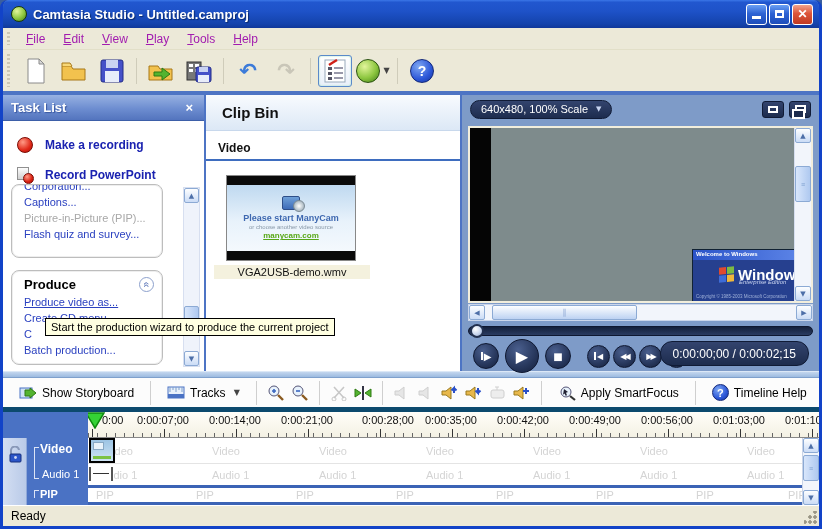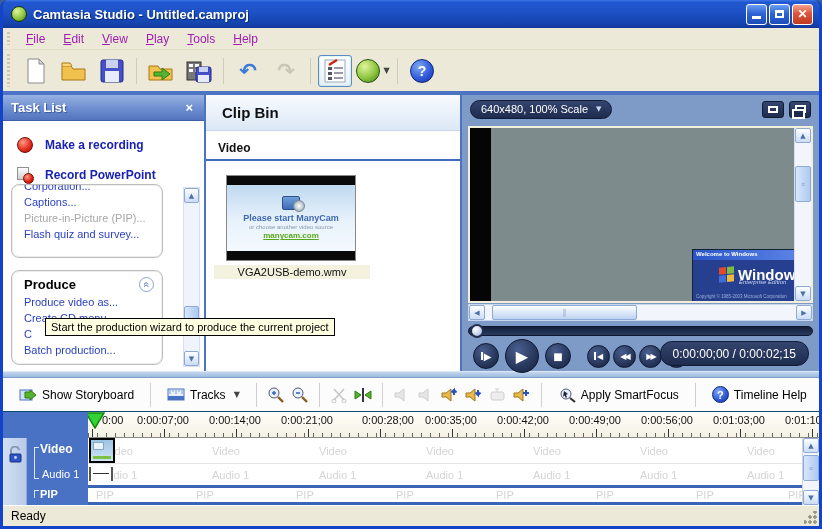--- a/index.html
+++ b/index.html
@@ -50,21 +50,21 @@
   .tl-body{position:relative;height:250px;background:#fff;}
   .tl-action{position:absolute;left:14px;display:flex;align-items:center;gap:12px;}
   .rec-dot{width:16px;height:16px;border-radius:50%;background:radial-gradient(circle at 35% 30%,#FF9A86,#E02818 60%,#A81108);border:1px solid #7c0c04;}
   .ppt-ico{position:relative;width:16px;height:16px;}
   .ppt-ico .sheet{position:absolute;left:0;top:0;width:12px;height:13px;background:linear-gradient(#fdfdfd,#cfcfcf);border:1px solid #909090;}
   .ppt-ico .dot{position:absolute;right:-1px;bottom:-1px;width:11px;height:11px;border-radius:50%;background:radial-gradient(circle at 35% 30%,#FF9A86,#D81F10 60%,#A81108);border:1px solid #7c0c04;}
   .tl-action .lbl{color:#1A22B0;font-weight:bold;font-size:12px;}
   .tl-group{position:absolute;left:8px;width:152px;border:1px solid #BDBDBD;border-radius:8px;background:#fff;box-shadow:inset 0 0 0 1px #eee;overflow:hidden;}
   .tl-link{font-size:11px;color:#2B41C0;padding:2px 0 2px 12px;white-space:nowrap;}
   .tl-link.disabled{color:#A8A8A8;}
-  .tl-link.hover{}
+  .tl-link.hover{text-decoration:underline;}
   .clipped-first{margin-top:-7px;}
   .produce-hd{display:flex;align-items:center;padding:6px 8px 2px 12px;}
   .produce-hd .t{font-weight:bold;font-size:13px;color:#000;flex:1;}
   .collapse-btn{width:15px;height:15px;border:1px solid #8CA0CC;border-radius:50%;color:#5570B5;font-size:10px;line-height:13px;text-align:center;}
   .collapse-btn span{display:inline-block;transform:rotate(90deg);}
   
   .sb{position:absolute;background:#EFF3FB;border:1px solid #D7DFF0;}
   .sb-btn{position:absolute;left:0;right:0;height:15px;background:linear-gradient(#FDFEFF,#CBDCF6);border:1px solid #8CAAD4;border-radius:2px;color:#4D6FA8;font-size:7px;display:flex;align-items:center;justify-content:center;}
   .sb-thumb{position:absolute;left:0;right:0;background:linear-gradient(90deg,#D8E6FB,#AFC9F0);border:1px solid #8CAAD4;border-radius:2px;display:flex;align-items:center;justify-content:center;color:#7FA0D0;font-size:7px;letter-spacing:0;}
   .tooltip{position:absolute;left:42px;top:227px;z-index:60;background:#FFFFE1;border:1px solid #000;font-size:11px;padding:2px 5px;white-space:nowrap;}
@@ -116,21 +116,21 @@
   .c-play{width:34px;height:34px;margin-left:6px;}
   .c-stop{width:26px;height:26px;margin-left:6px;}
   .navgrp{display:flex;gap:3px;margin-left:16px;}
   .c-nav{width:23px;height:23px;}
   .bar-l{display:inline-block;width:2px;height:8px;background:#fff;margin-right:1px;}
   .bar-r{display:inline-block;width:2px;height:8px;background:#fff;margin-left:1px;}
   .time-pill{position:absolute;right:4px;top:0px;height:25px;background:linear-gradient(#33446E,#1D2C4E);border:1px solid #101B36;border-radius:12px;color:#fff;font-size:12px;display:flex;align-items:center;padding:0 12px;}
 
   
   .splitter{height:7px;background:linear-gradient(#C3D6EE,#9DBBE0);border-top:1px solid #DCE8F6;border-bottom:1px solid #7FA0CC;}
-  .tl-toolbar{height:34px;background:#FCFCFC;display:flex;align-items:center;padding-left:10px;gap:6px;border-bottom:1px solid #0c4a6e;}
+  .tl-toolbar{height:34px;background:#FCFCFC;display:flex;align-items:center;padding-left:10px;gap:6px;border-bottom:5px solid #0c4a6e;}
   .ttb-btn{display:flex;align-items:center;gap:5px;font-size:12px;color:#000;padding:3px 6px;}
   .ttb-sep{width:1px;height:24px;background:#CFCFCF;margin:0 4px;}
   .ico16{width:18px;height:16px;display:inline-flex;align-items:center;justify-content:center;}
   .gray{filter:grayscale(1);opacity:.45;}
 
   
   .ruler-row{height:26px;display:flex;}
   .ruler-spacer{width:85px;background:#4A72C4;}
   .ruler{flex:1;position:relative;background:linear-gradient(#FFFEF8,#F4F1E4);border-bottom:1px solid #888;overflow:hidden;}
   .ruler .lab{position:absolute;top:2px;font-size:11px;color:#111;white-space:nowrap;}

